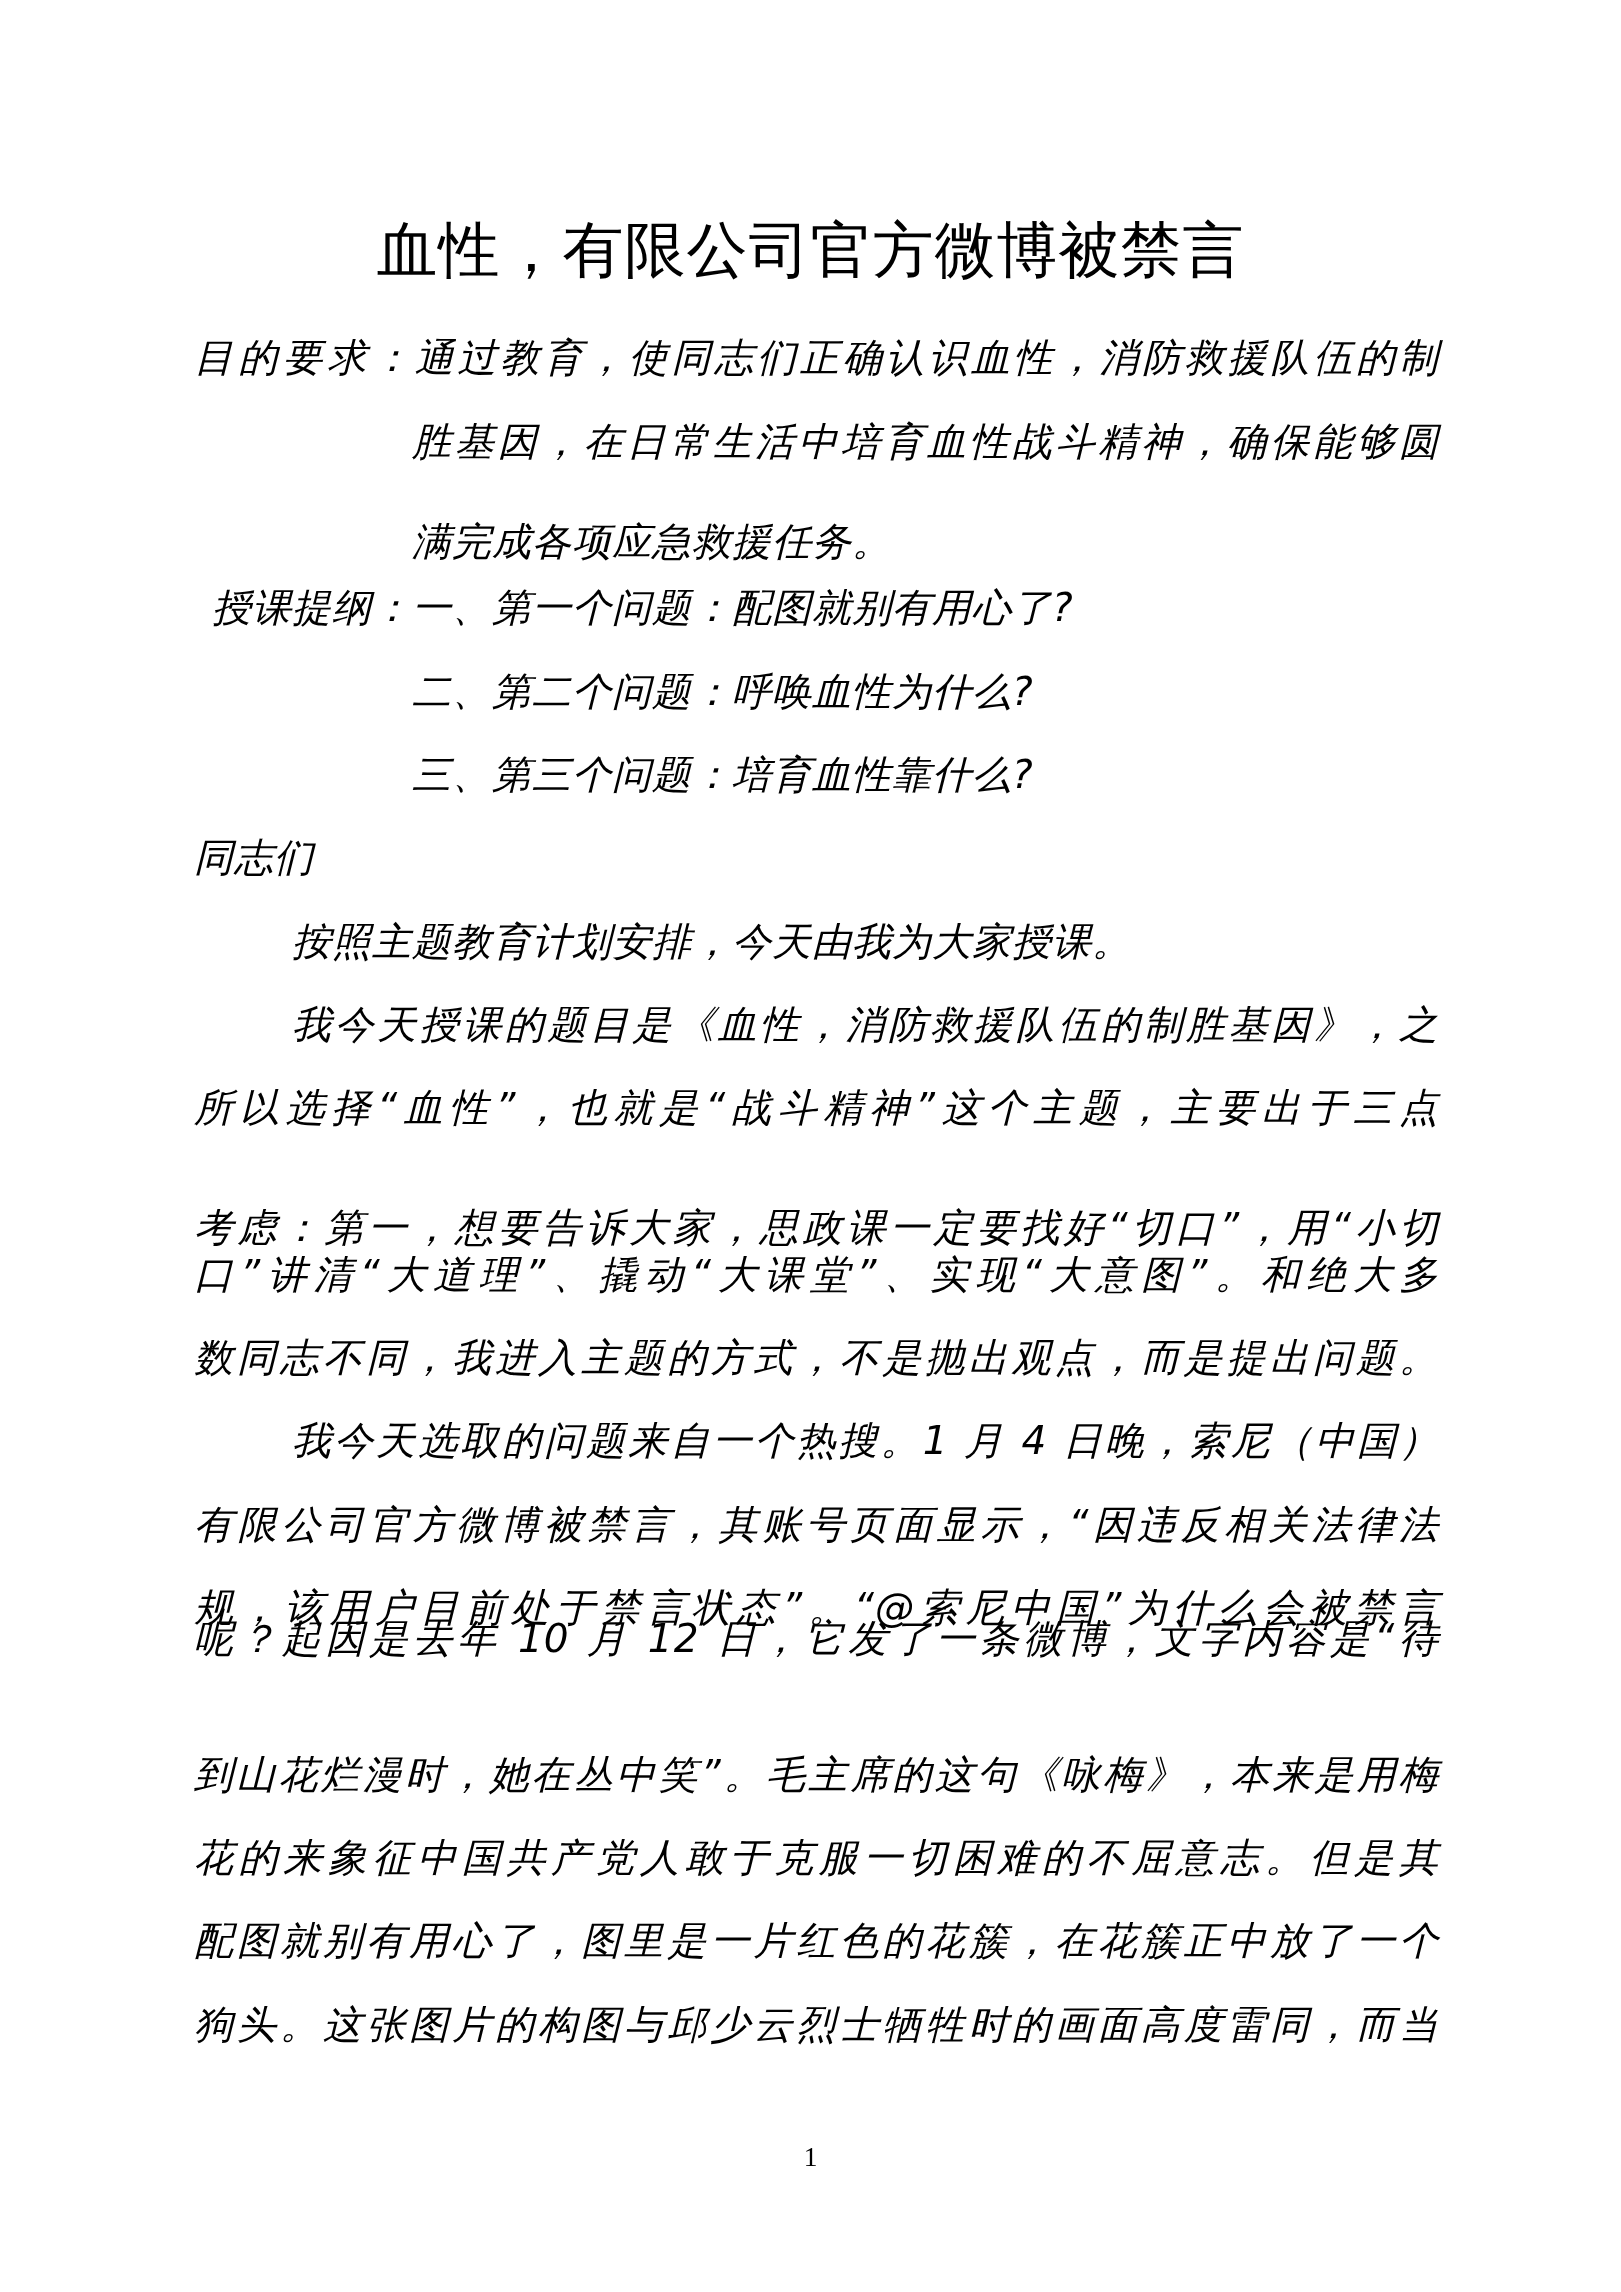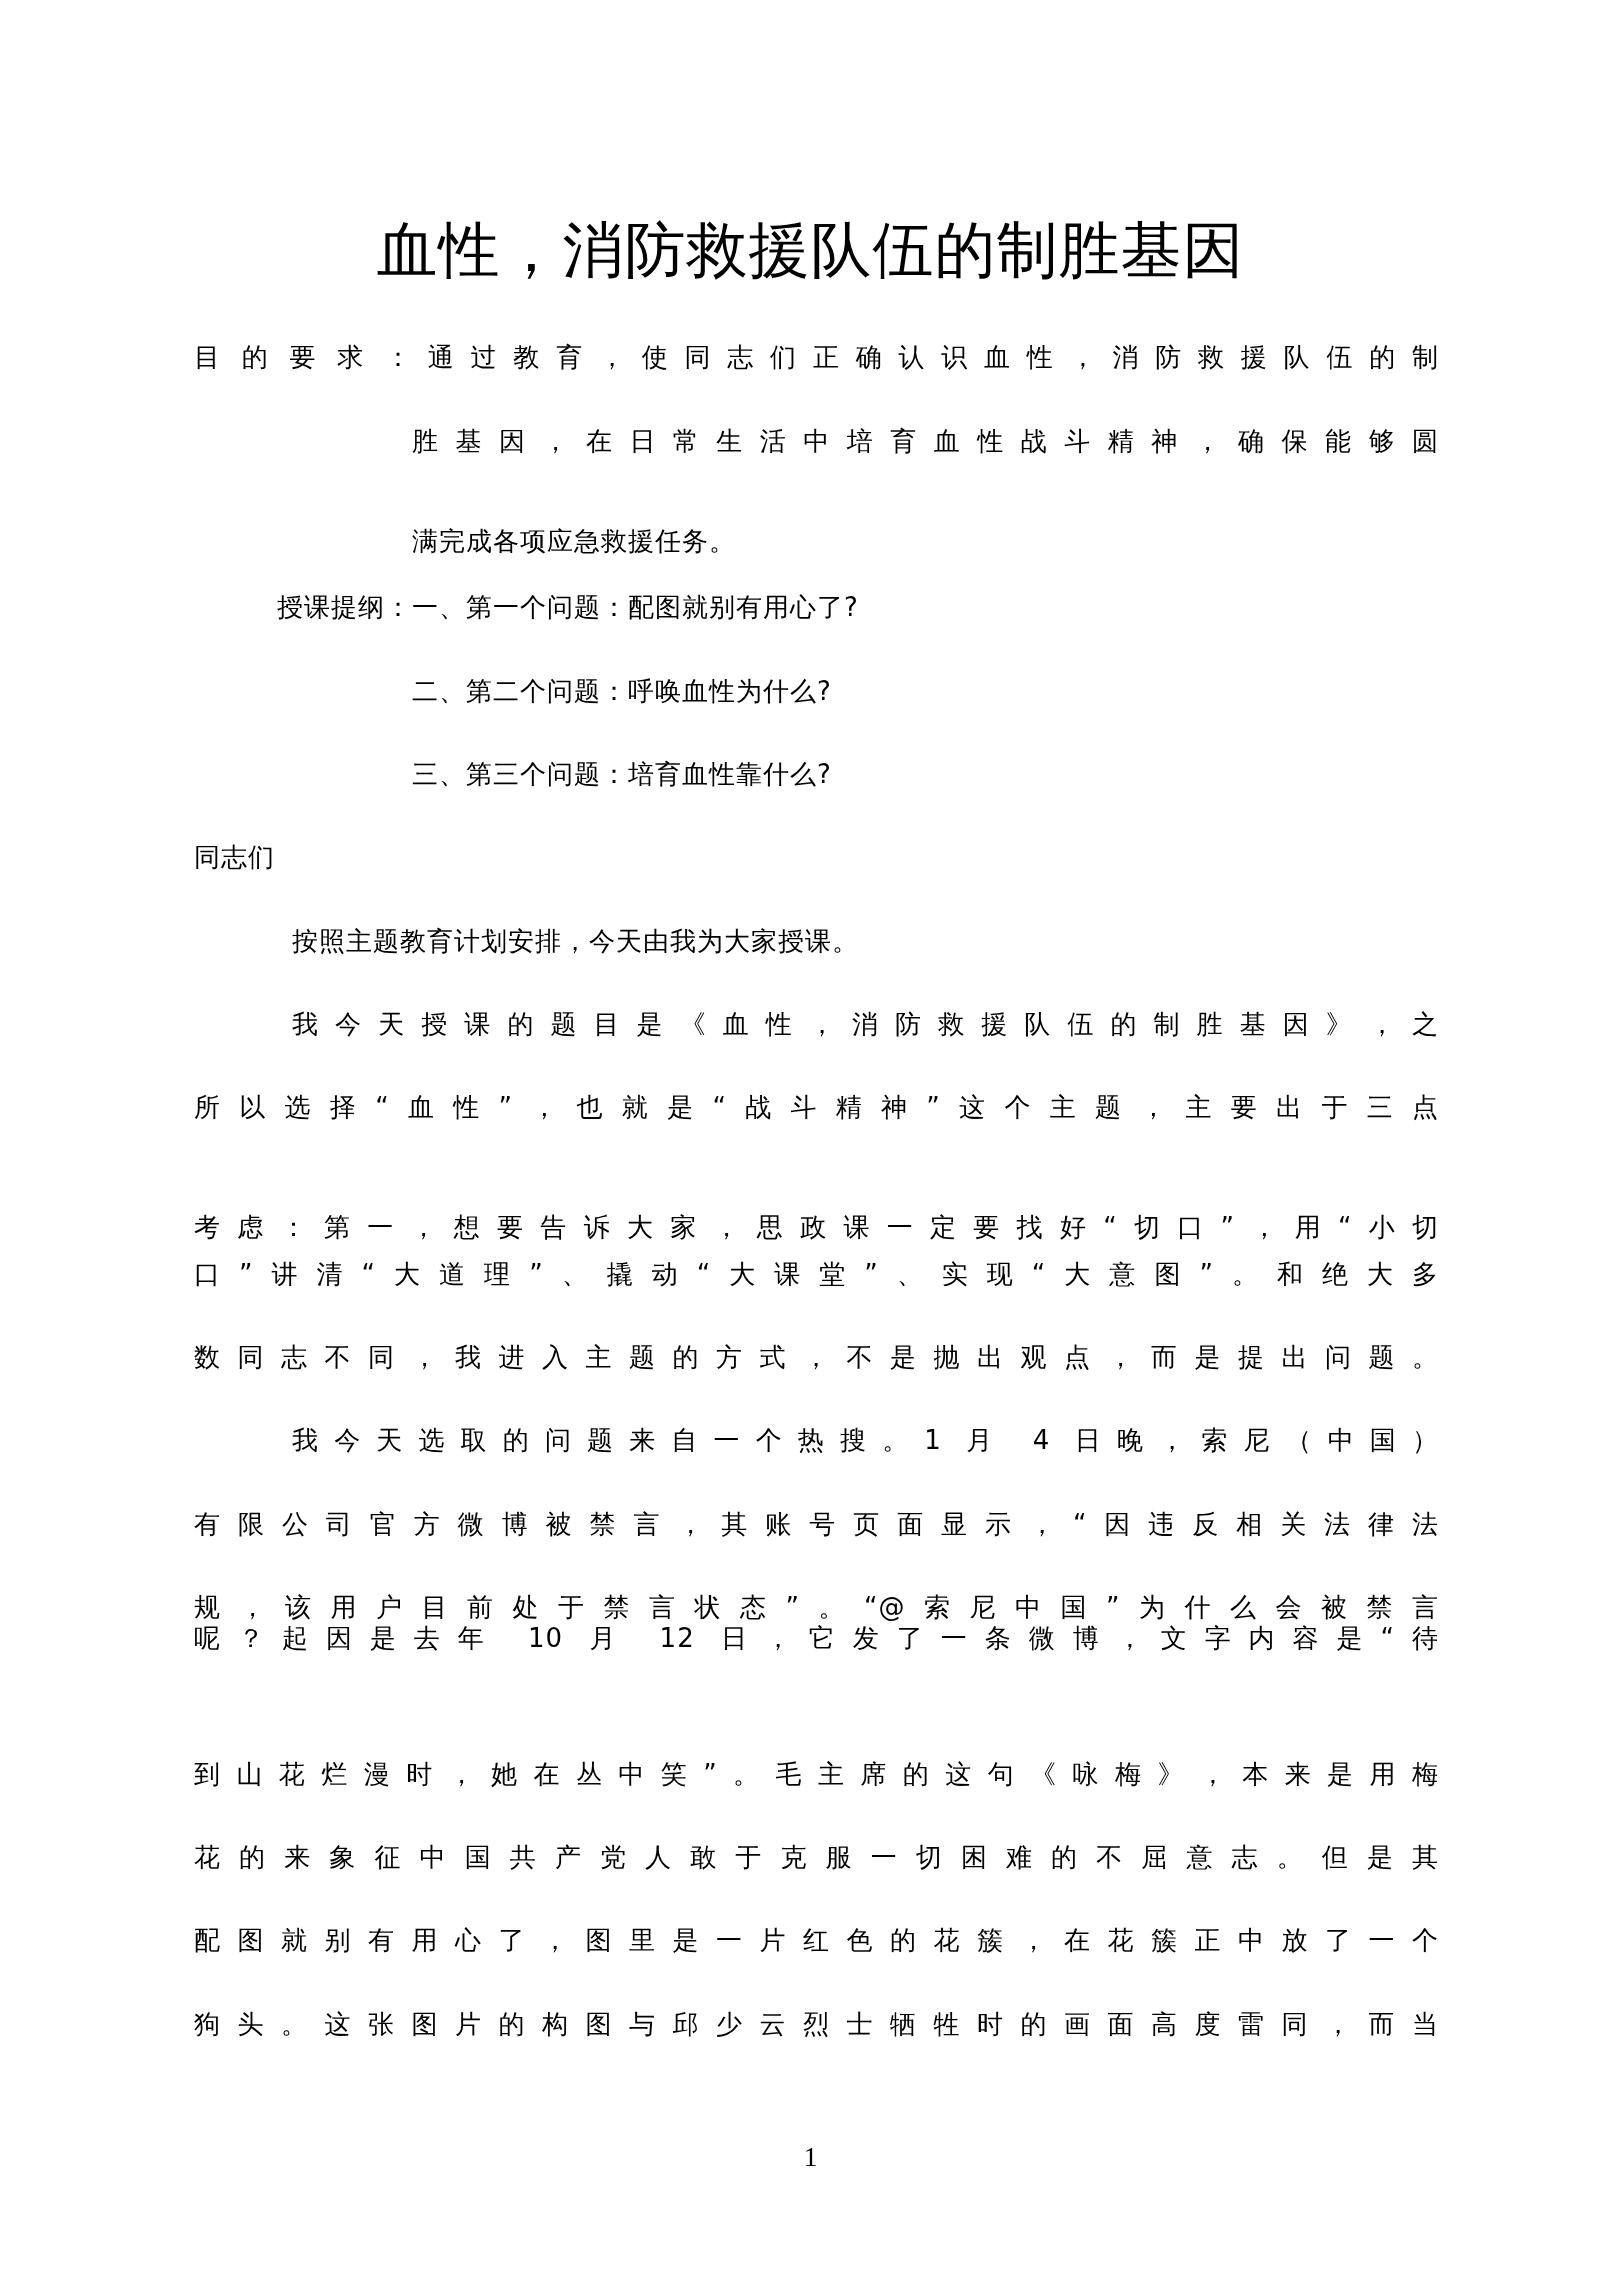--- a/index.html
+++ b/index.html
@@ -1,34 +1,34 @@
 <!DOCTYPE html>
 <html><head>
 <meta charset="utf-8">
 <style>
   html, body { margin: 0; padding: 0; background: #ffffff; }
   body { width: 1621px; height: 2293px; position: relative; overflow: hidden;
          font-family: "DejaVu Sans", "Liberation Sans", sans-serif; color: #000; }
   .title { position: absolute; top: 211px; left: 0; width: 1621px; text-align: center;
            font-size: 61px; line-height: 78px; letter-spacing: 1px; }
-  .line { position: absolute; left: 194px; width: 1245px; font-size: 26px; line-height: 59px;
-          white-space: nowrap; letter-spacing: 1px; }
+  .line { position: absolute; left: 194px; width: 1245px; font-size: 39px; line-height: 59px;
+          white-space: nowrap; letter-spacing: 1px; font-style: italic; }
   .just { text-align: justify; text-align-last: justify; }
   .label { display: inline-block; width: 218px; text-align: right; }
   .indent2 { left: 412px; width: 1027px; }
   .outline-item { left: 412px; }
   .para-first { left: 292px; width: 1147px; }
   .pagenum { position: absolute; top: 2142px; left: 0; width: 1621px; text-align: center;
              font-family: "Liberation Serif", "DejaVu Serif", serif; font-size: 27.4px; }
 </style>
 </head>
 <body>
 
 <div>
-  <div class="title">血性，消防救援队伍的制胜基因</div>
+  <div class="title">血性，有限公司官方微博被禁言</div>
 
   <div class="line just" style="top:328px;">
     <span class="label">目的要求：</span><span>通过教育，使同志们正确认识血性，消防救援队伍的制</span>
   </div>
   <div class="line indent2 just" style="top:412px;">胜基因，在日常生活中培育血性战斗精神，确保能够圆</div>
   <div class="line indent2" style="top:472px;margin-top:40px;">满完成各项应急救援任务。</div>
 
   <div class="line" style="top:578px;">
     <span class="label">授课提纲：</span><span>一、第一个问题：配图就别有用心了?</span>
   </div>

